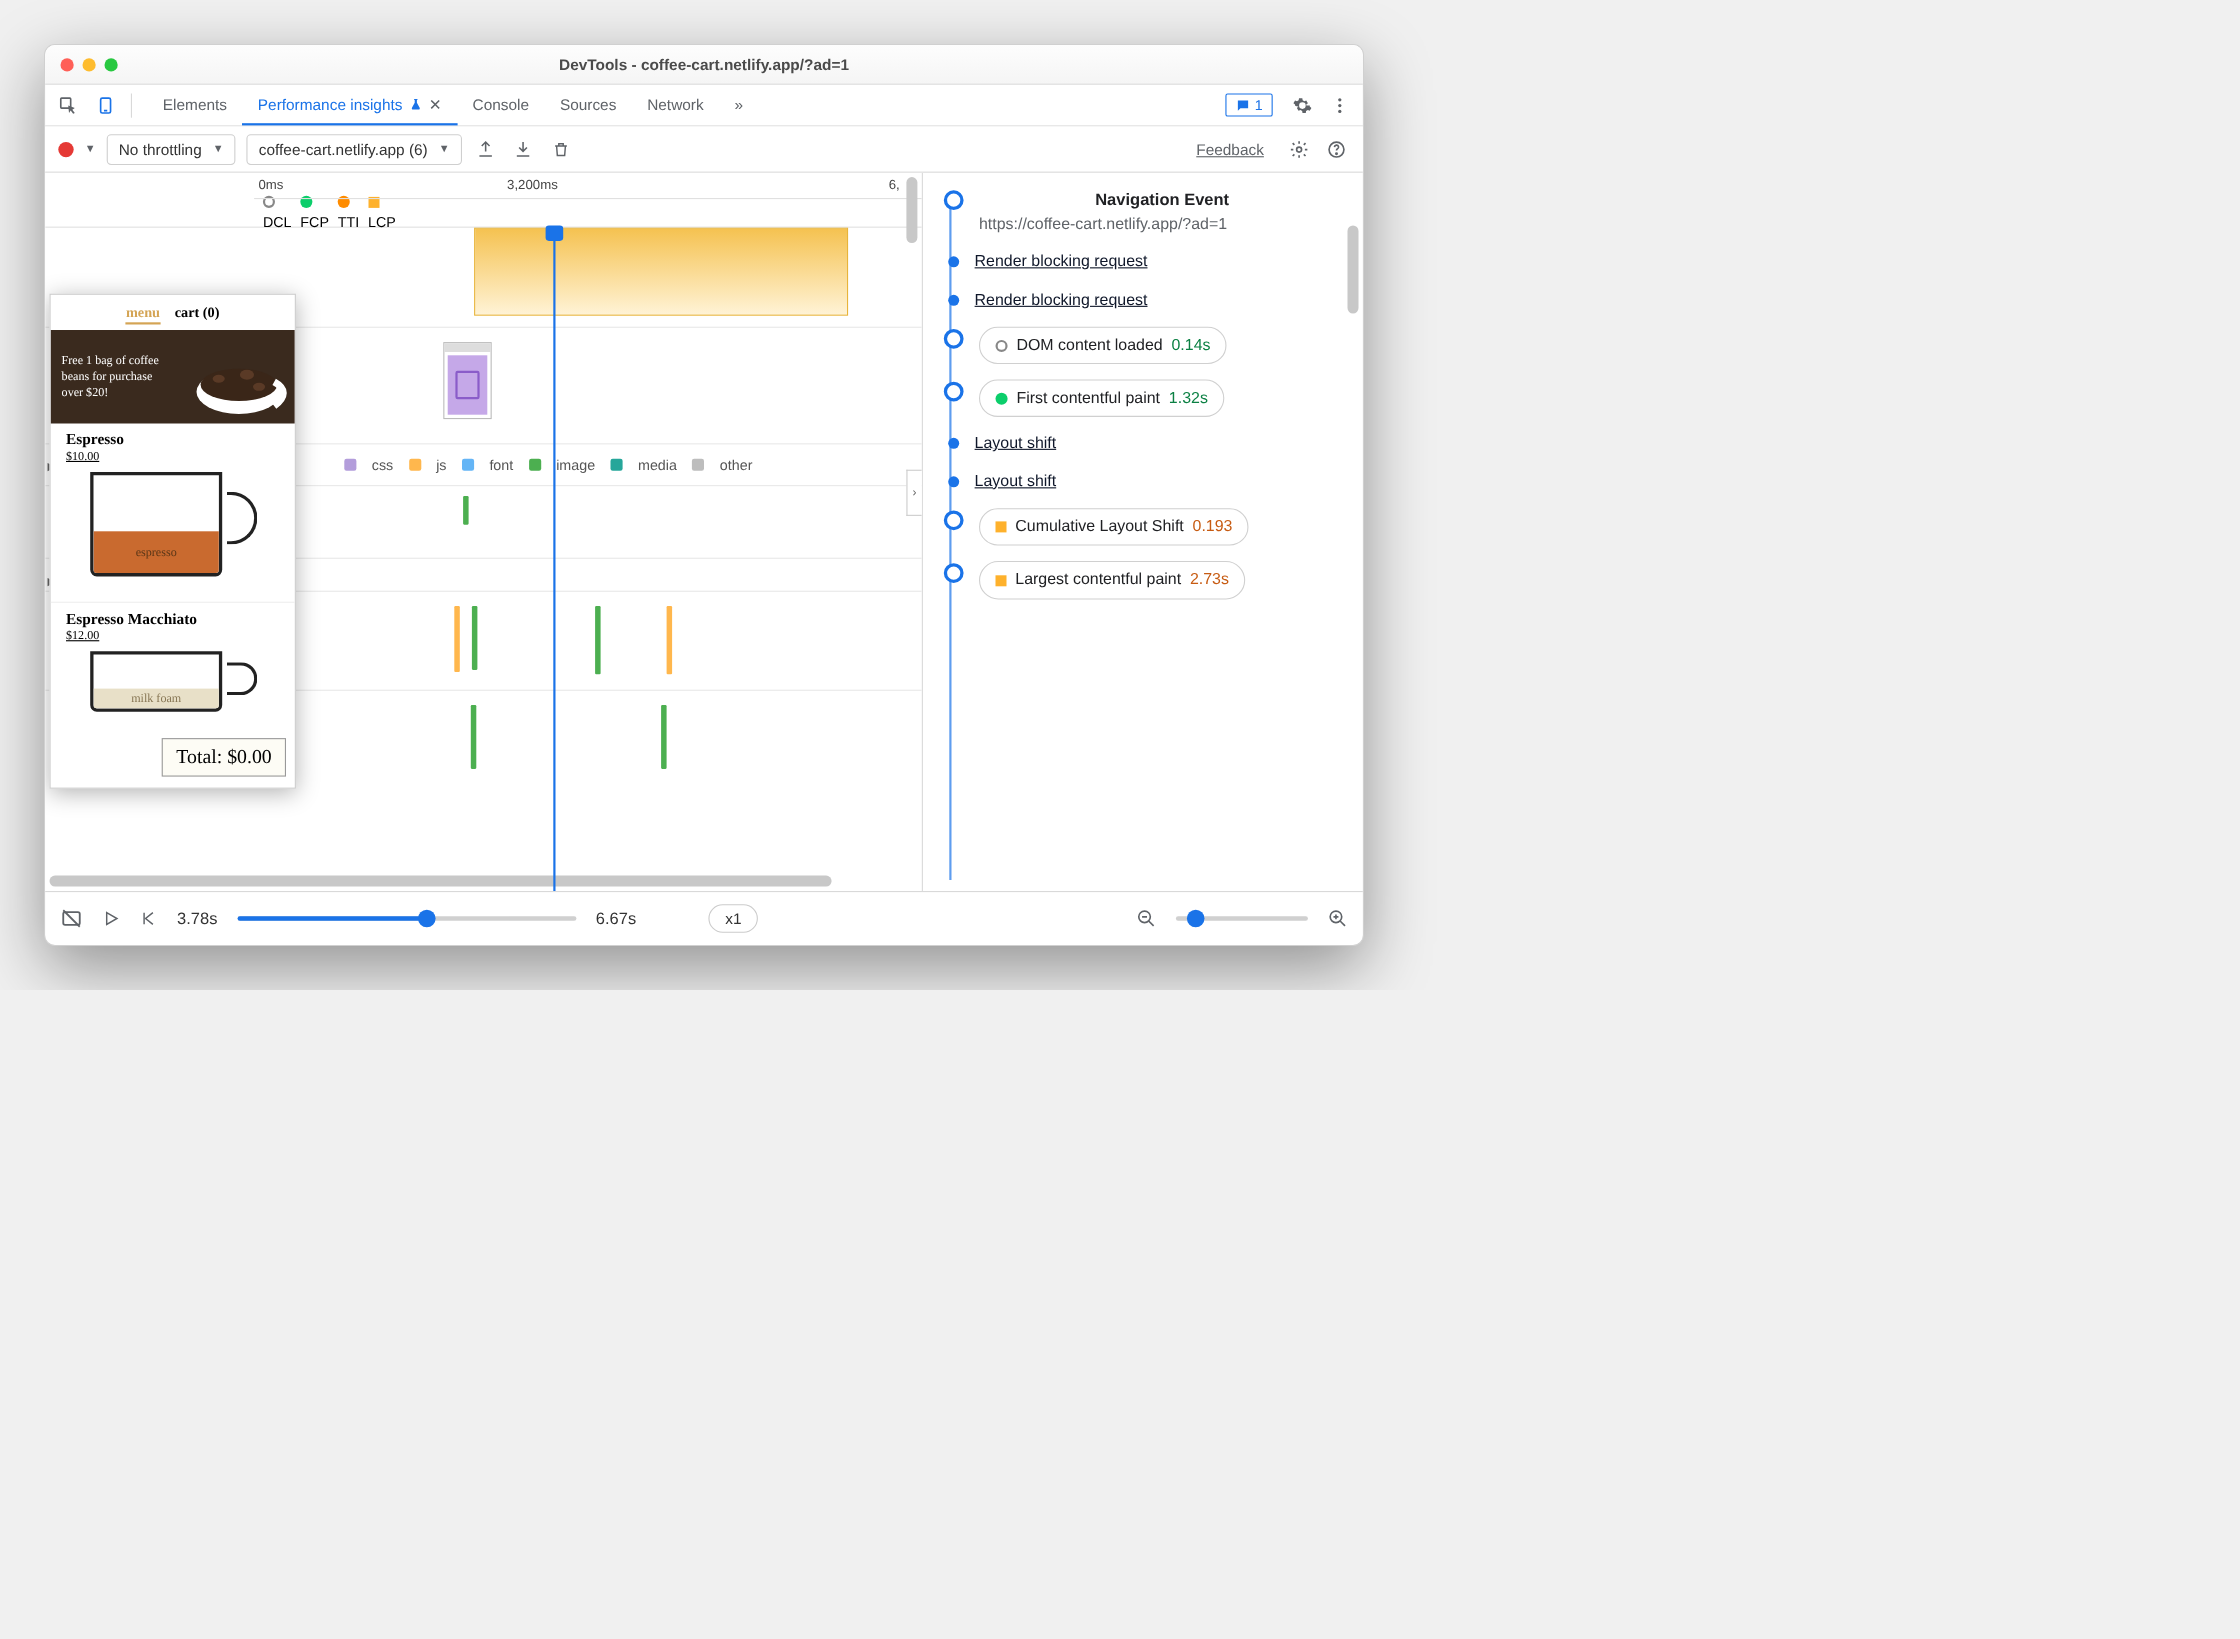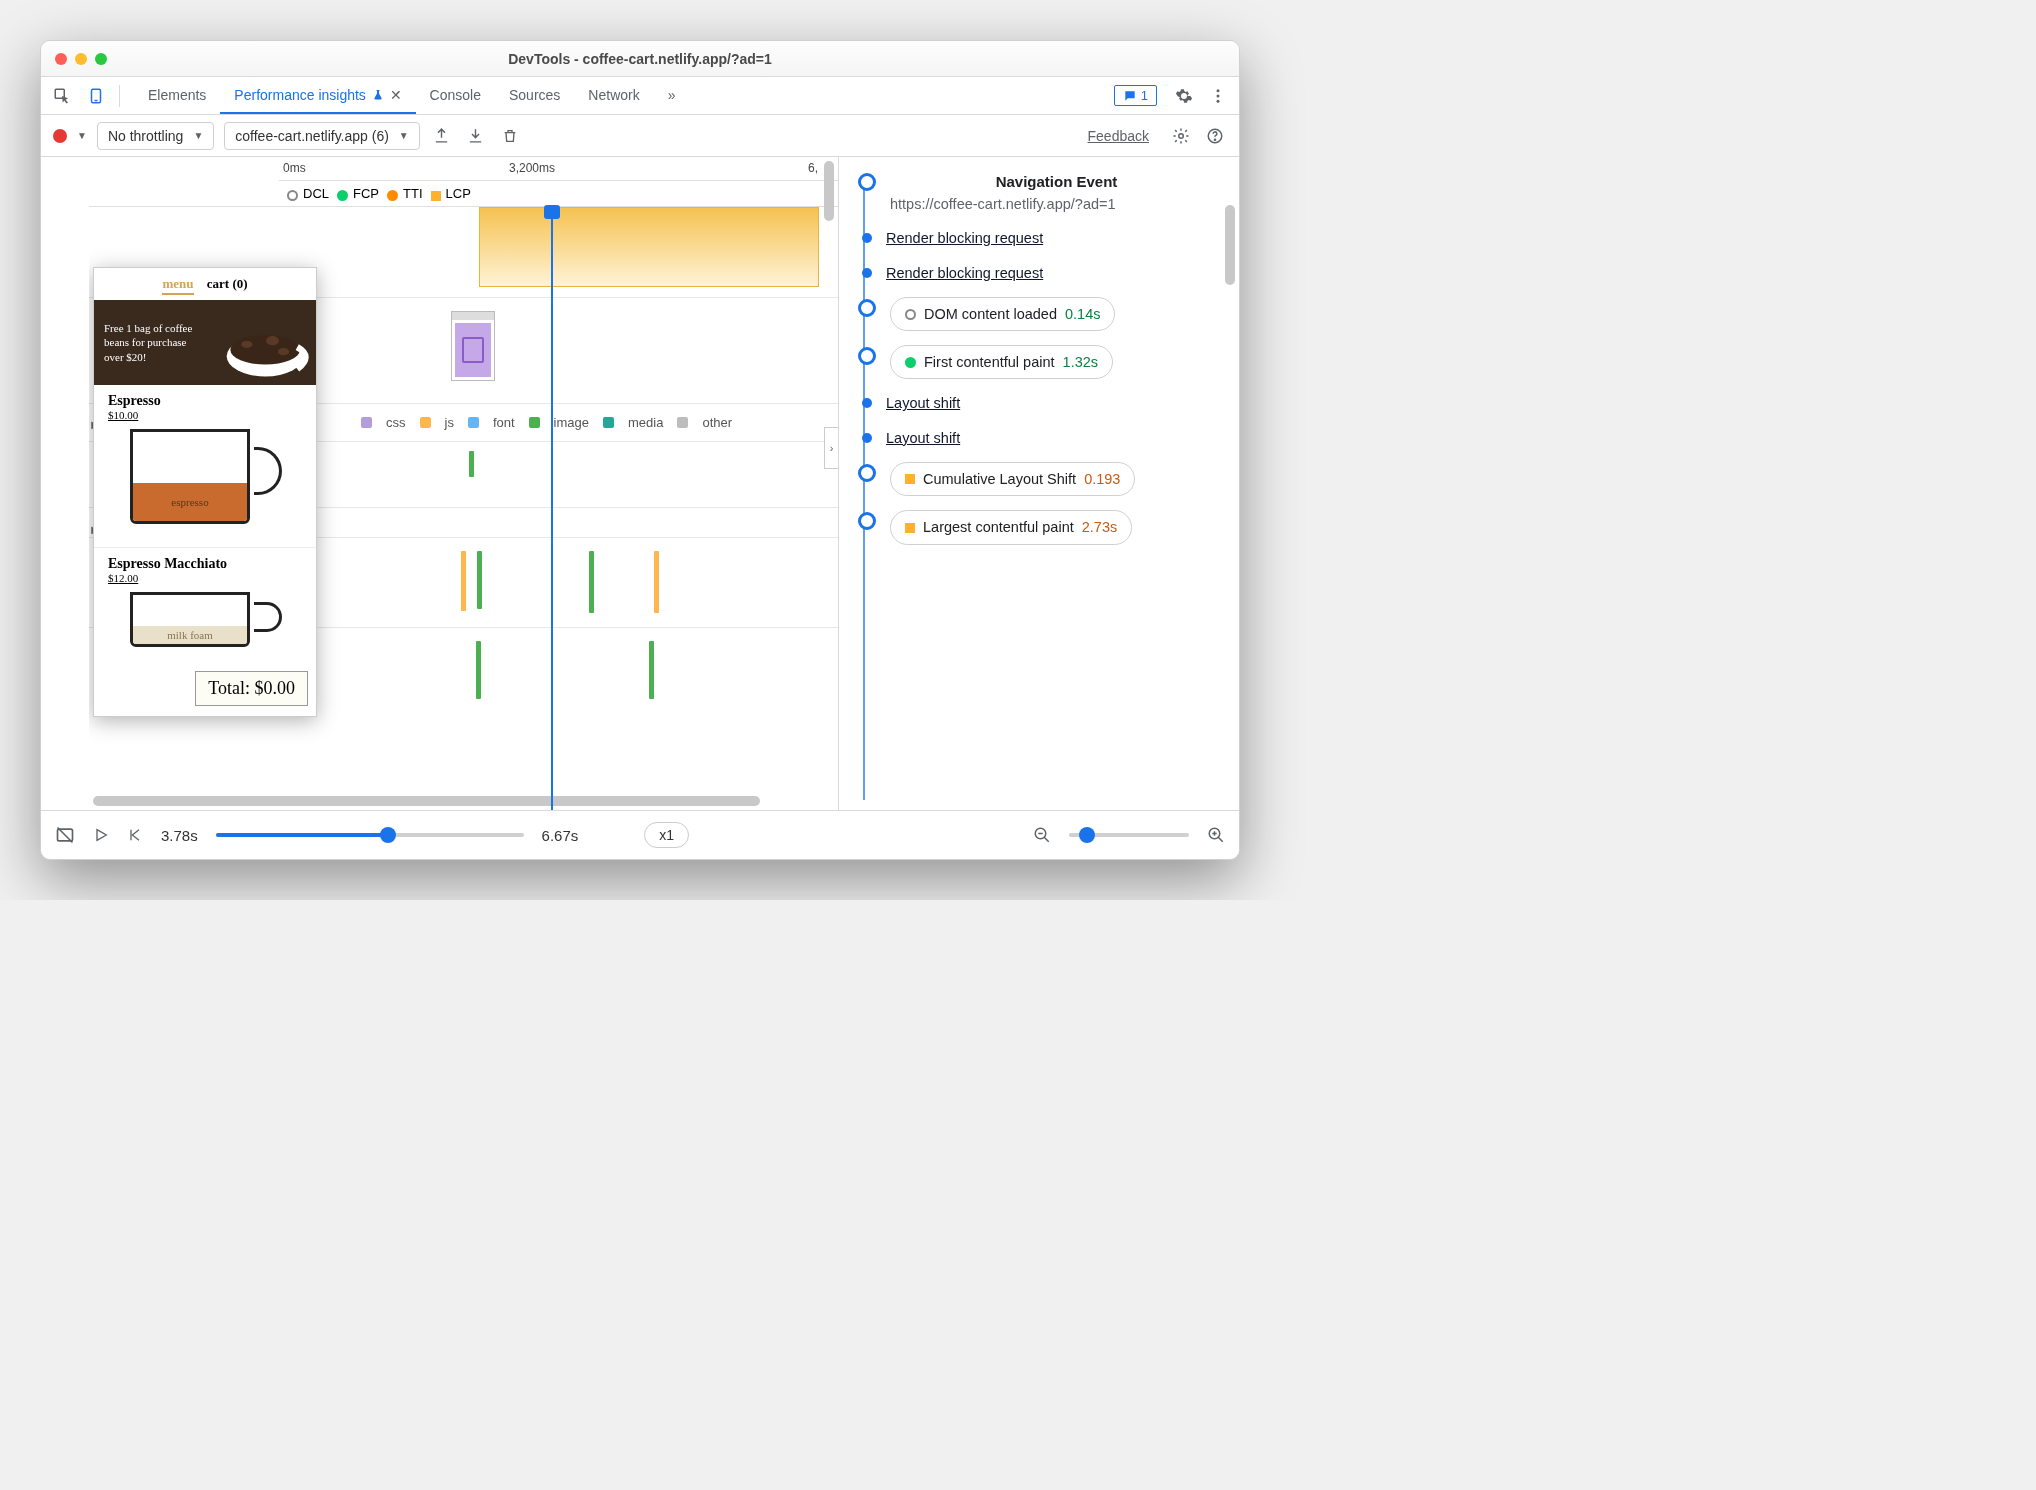--- a/index.html
+++ b/index.html
@@ -61,28 +61,28 @@
     gap: 10px;
     border-bottom: 1px solid #d9d9d9;
     background:#fff;
   }
   .record { width:14px; height:14px; background:#e53935; border-radius:50%; }
   .dropdown-ico { font-size:10px; color:#5f6368; }
   .select-box { height:28px; border:1px solid #cfcfcf; border-radius:4px; display:flex; align-items:center; padding:0 10px; gap:10px; font-size:14px; color:#333; background:#fff; cursor:pointer;}
   .toolbar .ico { color:#5f6368; width:24px; height:24px; display:flex; align-items:center; justify-content:center; cursor:pointer;}
   .link { color:#5f6368; text-decoration: underline; font-size:14px; cursor:pointer;}
   
-  .main { flex:1; display:flex; overflow:hidden; border-bottom:1px solid #d9d9d9;padding-left:48px; }
+  .main { flex:1; display:flex; overflow:hidden; border-bottom:1px solid #d9d9d9; }
   .left-pane { flex:1; position:relative; overflow:hidden; border-right:1px solid #d9d9d9; background:#fff;}
   .right-pane { width: 400px; display:flex; flex-direction:column; position:relative; }
   
   .ruler { height:24px; border-bottom:1px solid #e0e0e0; position:relative; margin-left:190px; font-size:12px; color:#444; }
   .ruler-tick { position:absolute; top:4px; }
   .markers-row { height:26px; border-bottom:1px solid #e0e0e0; display:flex; align-items:center; gap:8px; padding-left:198px; font-size:13px;}
-  .marker { display:flex; align-items:flex-end; gap:5px; }
+  .marker { display:flex; align-items:flex-start; gap:5px;flex-direction:column; }
   .marker .dot { width:11px; height:11px; border-radius:50%; }
   .dot-outline { background:#fff; border:2px solid #888; }
   .dot-green { background:#0cce6b; }
   .dot-orange { background:#ff8c00; }
   .sq-orange { width:10px; height:10px; background:#feb12c; }
   .track-area { position:relative; height:calc(100% - 50px); }
   .yellow-block { position:absolute; left:390px; top:0; width:340px; height:80px; background:linear-gradient(#f5c251,#fff3d6); border:1px solid #e8b43a;}
   .thumb-frame { position:absolute; left:362px; top:104px; width:44px; height:70px; border:1px solid #bbb; background:#fff; display:flex; flex-direction:column;}
   .thumb-frame .tf-top { height:8px; background:#ddd;}
   .thumb-frame .tf-body { flex:1; background:#c5a8e8; margin:3px; display:flex; align-items:center; justify-content:center;}

